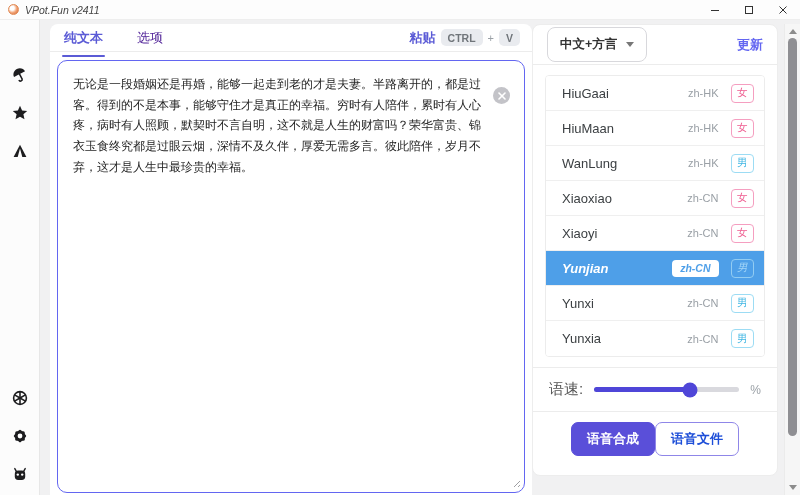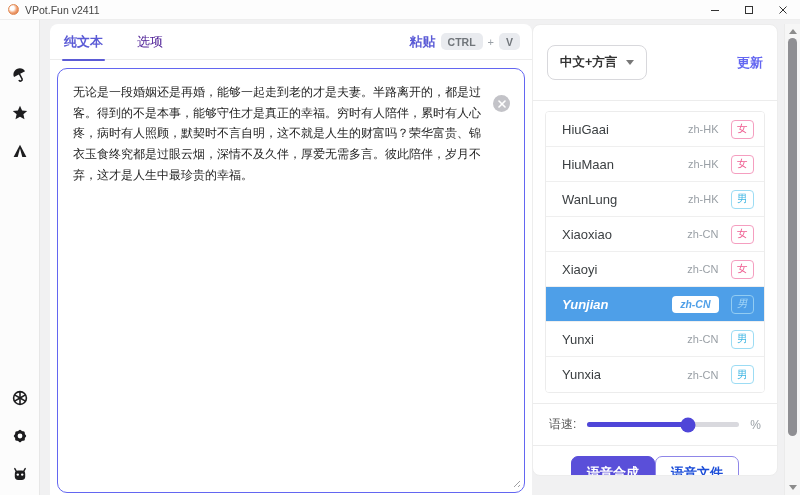--- a/index.html
+++ b/index.html
@@ -1,76 +1,76 @@
 <!DOCTYPE html>
 <html><head>
 <meta charset="utf-8">
 <style>
   * { margin:0; padding:0; box-sizing:border-box; }
   html,body { width:800px; height:495px; overflow:hidden; }
   body { font-family:"Liberation Sans","DejaVu Sans",sans-serif; background:#f1f1f2; }
 
   
-  .titlebar { height:20px; background:#fdfdfd; display:flex; align-items:center; padding-left:8px; gap:6px; position:relative; border-bottom:1px solid #eeeeee; }
+  .titlebar { height:20px; background:#fdfdfd; display:flex; align-items:center; padding-left:8px; gap:6px; position:relative; border-bottom:1px solid #eeeeee;font-style:italic; }
   .app-icon { width:11px; height:11px; border-radius:50%; background:radial-gradient(circle at 35% 35%, #ffffff 25%, #f2a477 55%, #d9703f 90%); border:1px solid #e08a55; }
   .title { font-size:10.5px; color:#444; }
   .win-controls { position:absolute; right:0; top:0; height:20px; display:flex; }
   .win-btn { width:34px; height:20px; display:flex; align-items:center; justify-content:center; }
   .win-btn svg { stroke:#333; }
 
   
   .app-body { display:flex; height:475px; }
 
   .sidebar { width:40px; background:#fcfcfc; border-right:1px solid #e7e7e7; display:flex; flex-direction:column; align-items:center; padding:46px 0 12px; gap:20px; flex:0 0 auto; }
   .sidebar .spacer { flex:1; }
   .side-icon { width:18px; height:18px; display:flex; align-items:center; justify-content:center; }
   .side-icon svg { width:16px; height:16px; }
 
   .content { flex:1; display:flex; padding:4px 0 0 10px; min-width:0; }
 
   
   .main-card { flex:1; background:#fff; border-radius:8px 8px 0 0; display:flex; flex-direction:column; min-width:0; }
-  .tabbar { display:flex; align-items:center; height:36px; border-bottom:1px solid #ececec; padding:0 12px 0 12px; flex:0 0 auto; }
+  .tabbar { display:flex; align-items:center; height:28px; border-bottom:1px solid #ececec; padding:0 12px 0 12px; flex:0 0 auto; }
   .tab { font-size:13px; font-weight:700; color:#5b5bd6; padding:9px 2px; margin-right:30px; position:relative; cursor:default; }
   .tab.active::after { content:""; position:absolute; left:0; right:0; bottom:-1px; height:2px; background:#5b5bd6; border-radius:2px; }
   .tab.inactive { color:#4c1d95; font-weight:400; }
   .paste-area { margin-left:auto; display:flex; align-items:center; gap:5px; }
   .paste-label { color:#5b5bd6; font-size:13px; font-weight:700; }
   .kbd { background:#e9ebef; color:#70757a; font-size:10.5px; font-weight:700; padding:2.5px 7px; border-radius:5px; }
   .plus { color:#9aa0a6; font-size:11px; }
 
   .editor-wrap { position:relative; margin:8px 7px 2px 7px; flex:1; }
   .editor-textarea { width:100%; height:100%; border:1.4px solid #6366f1; border-radius:10px; padding:13px 36px 12px 15px; font-size:12px; line-height:1.72; color:#1f1f1f; resize:none; outline:none; font-family:inherit; background:#fff; display:block; }
   .clear-btn { position:absolute; top:27px; right:15px; width:17px; height:17px; border-radius:50%; background:#c3c3c8; display:flex; align-items:center; justify-content:center; cursor:pointer; }
   .clear-btn svg { stroke:#fff; }
   .resize-handle { position:absolute; right:5px; bottom:6px; width:9px; height:9px; background:repeating-linear-gradient(135deg, transparent 0 2px, #a0a0a4 2px 3px); clip-path:polygon(100% 0, 100% 100%, 0 100%); }
 
   
   .right-card { width:246px; flex:0 0 auto; background:#fff; border:1px solid #ededed; border-radius:8px; height:452px; display:flex; flex-direction:column; overflow:hidden; }
-  .rc-header { display:flex; align-items:center; justify-content:space-between; padding:20px 14px; }
+  .rc-header { display:flex; align-items:center; justify-content:space-between; padding:2px 14px; }
   .lang-select { display:flex; align-items:center; gap:9px; border:1px solid #d8d8dc; border-radius:8px; padding:8px 12px; font-size:12.5px; color:#333; font-weight:600; background:#fff; cursor:pointer; }
   .caret { width:0; height:0; border-left:4px solid transparent; border-right:4px solid transparent; border-top:5px solid #777; }
   .update-link { color:#6366f1; font-size:13px; font-weight:600; cursor:pointer; }
   .sep { height:1px; background:#ececec; flex:0 0 auto; }
 
   .voice-list { margin:10px 12px; border:1px solid #ececec; border-radius:4px; overflow:hidden; flex:0 0 auto; }
   .voice-row { display:flex; align-items:center; height:35px; padding:0 10px 0 16px; border-bottom:1px solid #efefef; background:#fff; }
   .voice-row:last-child { border-bottom:none; }
   .voice-name { flex:1; font-size:13px; color:#3c4043; }
   .voice-locale { font-size:11px; color:#9aa0a6; margin-right:12px; }
   .gender-badge { font-size:10.5px; padding:1.5px 5.5px; border-radius:4px; border:1px solid; background:#fff; }
   .voice-row.female .gender-badge { color:#ee5c8f; border-color:#f59ec0; }
   .voice-row.male   .gender-badge { color:#3fb6e3; border-color:#9cdcf4; }
   .voice-row.selected { background:#4e9fe8;font-style:italic; }
   .voice-row.selected .voice-name { color:#fff; font-weight:700; }
   .voice-row.selected .voice-locale { background:#fff; color:#4e9fe8; padding:2.5px 8px; border-radius:4px; font-weight:700; font-size:10.5px; }
   .voice-row.selected .gender-badge { color:#a5d7f8; border-color:#92ccf2; background:transparent; }
 
   .speed-row { display:flex; align-items:center; padding:12px 16px; gap:11px; flex:0 0 auto; }
-  .speed-label { font-size:12px; color:#555; }
+  .speed-label { font-size:15px; color:#555; }
   .slider { flex:1; position:relative; height:14px; display:flex; align-items:center; }
   .slider-track { width:100%; height:4.5px; background:#d9d9de; border-radius:3px; position:relative; }
   .slider-fill { height:100%; background:#4f46d8; border-radius:3px; }
   .slider-thumb { position:absolute; top:50%; width:15px; height:15px; background:#4f46d8; border-radius:50%; transform:translate(-50%,-50%); cursor:pointer; }
   .speed-unit { font-size:12px; color:#9aa0a6; }
 
   .actions { display:flex; align-items:center; justify-content:center; padding:10px 0 12px; flex:0 0 auto; }
   .btn { font-size:13px; font-weight:700; border-radius:7px; padding:7px 15px; cursor:pointer; font-family:inherit; }
   .btn-primary { background:#5a4fd9; color:#fff; border:1px solid #5a4fd9; }
   .btn-outline { background:#fff; color:#1d4ed8; border:1px solid #8f86e8; }

